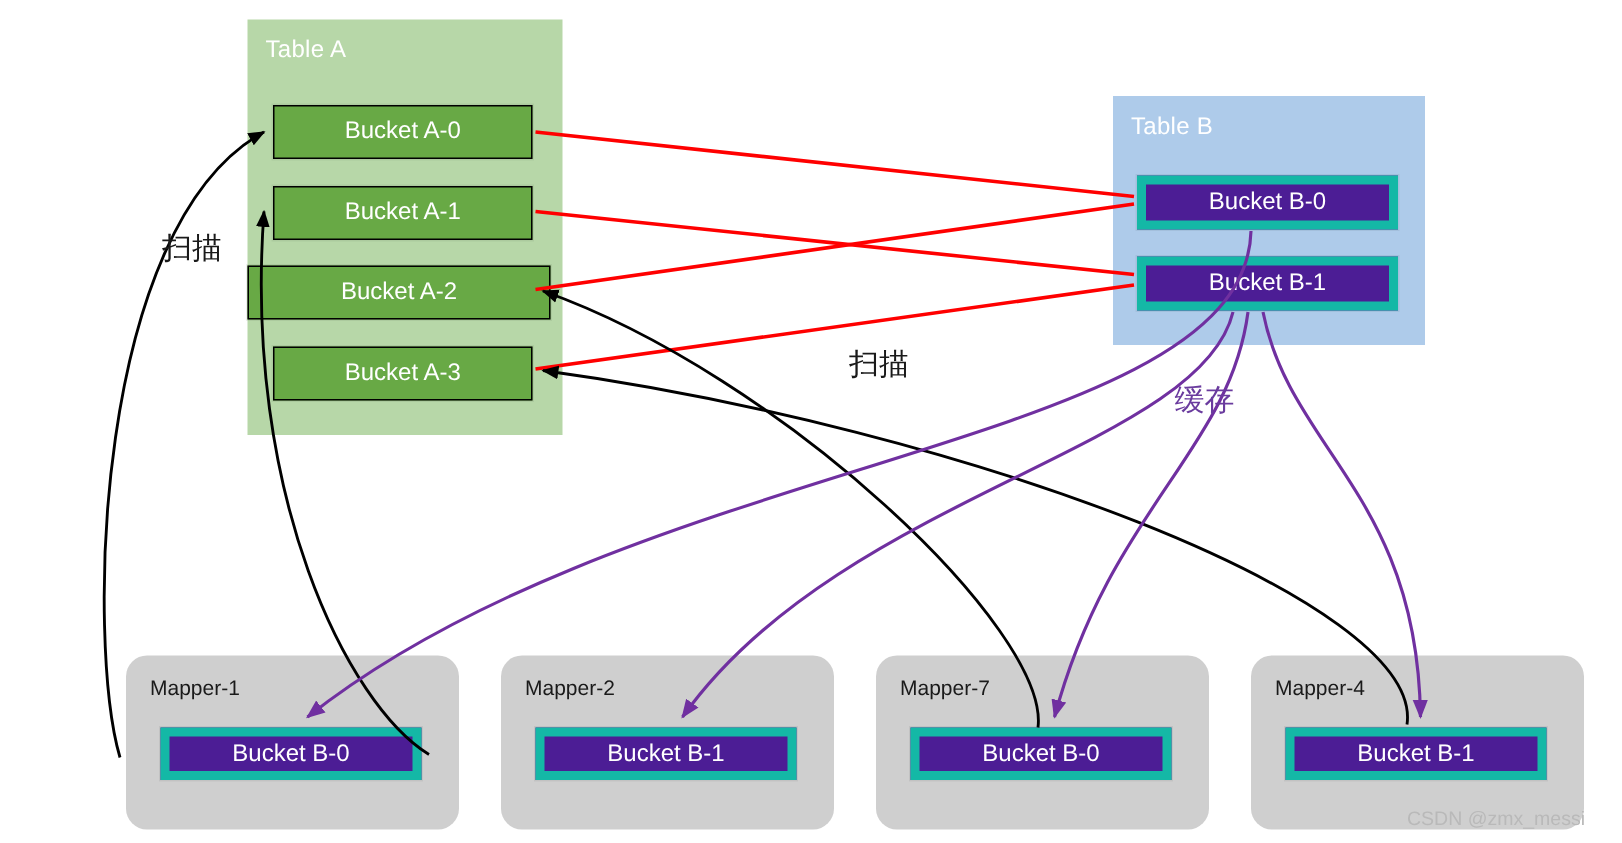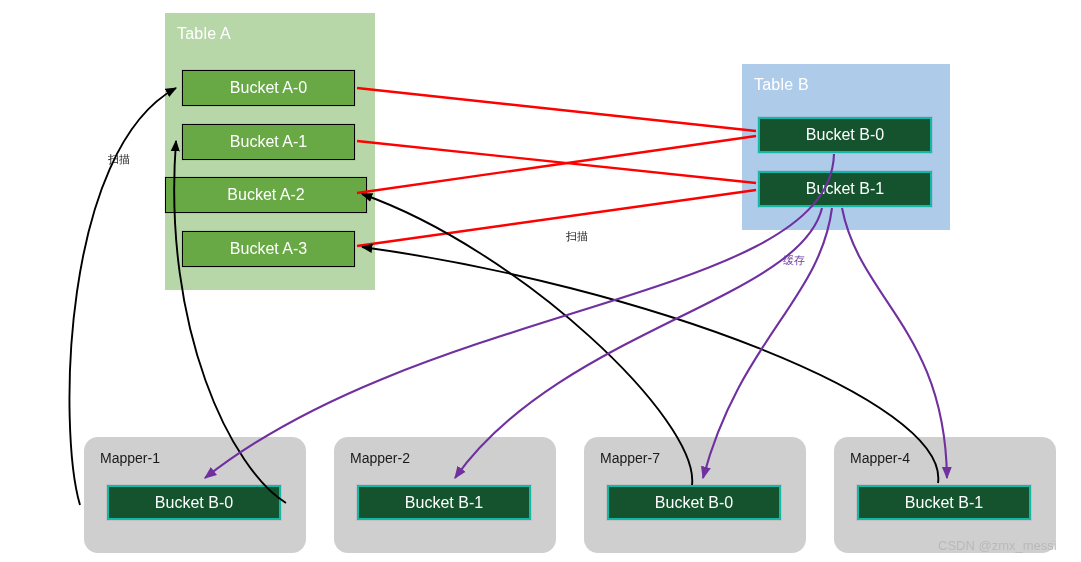--- a/index.html
+++ b/index.html
@@ -14,24 +14,24 @@
 
   .container-title{position:absolute;font-size:16px;color:#ffffff;
                    letter-spacing:.2px;white-space:nowrap;}
   .mapper-title{position:absolute;font-size:14px;color:#1a1a1a;white-space:nowrap;}
 
   .bucket{position:absolute;box-sizing:border-box;display:flex;
           align-items:center;justify-content:center;color:#ffffff;
           font-size:16px;white-space:nowrap;}
   .bucket-green{background:#68a945;border:1px solid #000000;
                 box-shadow:0 0 0 1px rgba(0,0,0,.06);}
-  .bucket-blue{background:#14532d;border:2px solid #14b8a6;
+  .bucket-blue{background:#4c1d95;border:6px solid #14b8a6;
                box-shadow:0 0 0 1px rgba(0,0,0,.06);}
 
-  .edge-label{position:absolute;font-size:11px;white-space:nowrap;}
+  .edge-label{position:absolute;font-size:20px;white-space:nowrap;}
   .lbl-black{color:#1a1a1a;}
   .lbl-purple{color:#6a3b9e;}
 
   .watermark{position:absolute;font-size:13px;color:#b9b9b9;white-space:nowrap;}
 
   svg.links{position:absolute;left:0;top:0;width:1081px;height:562px;
             overflow:visible;pointer-events:none;}
 </style>
 </head>
 <body>

